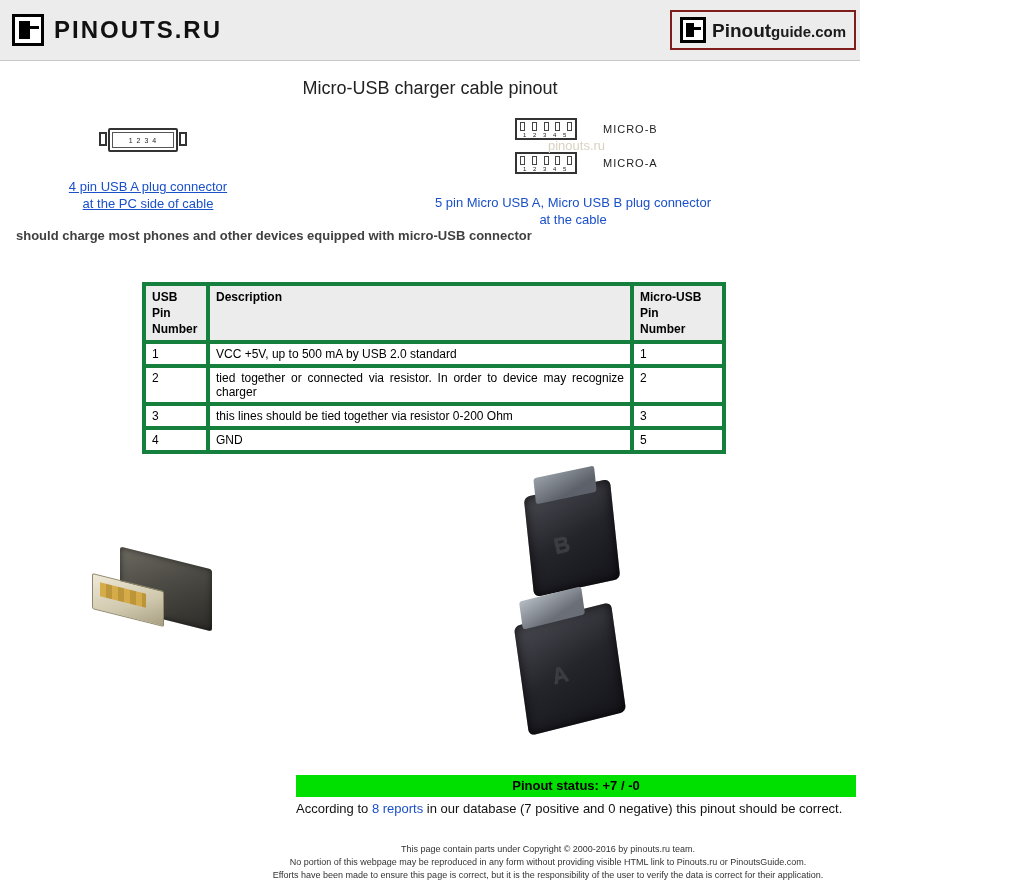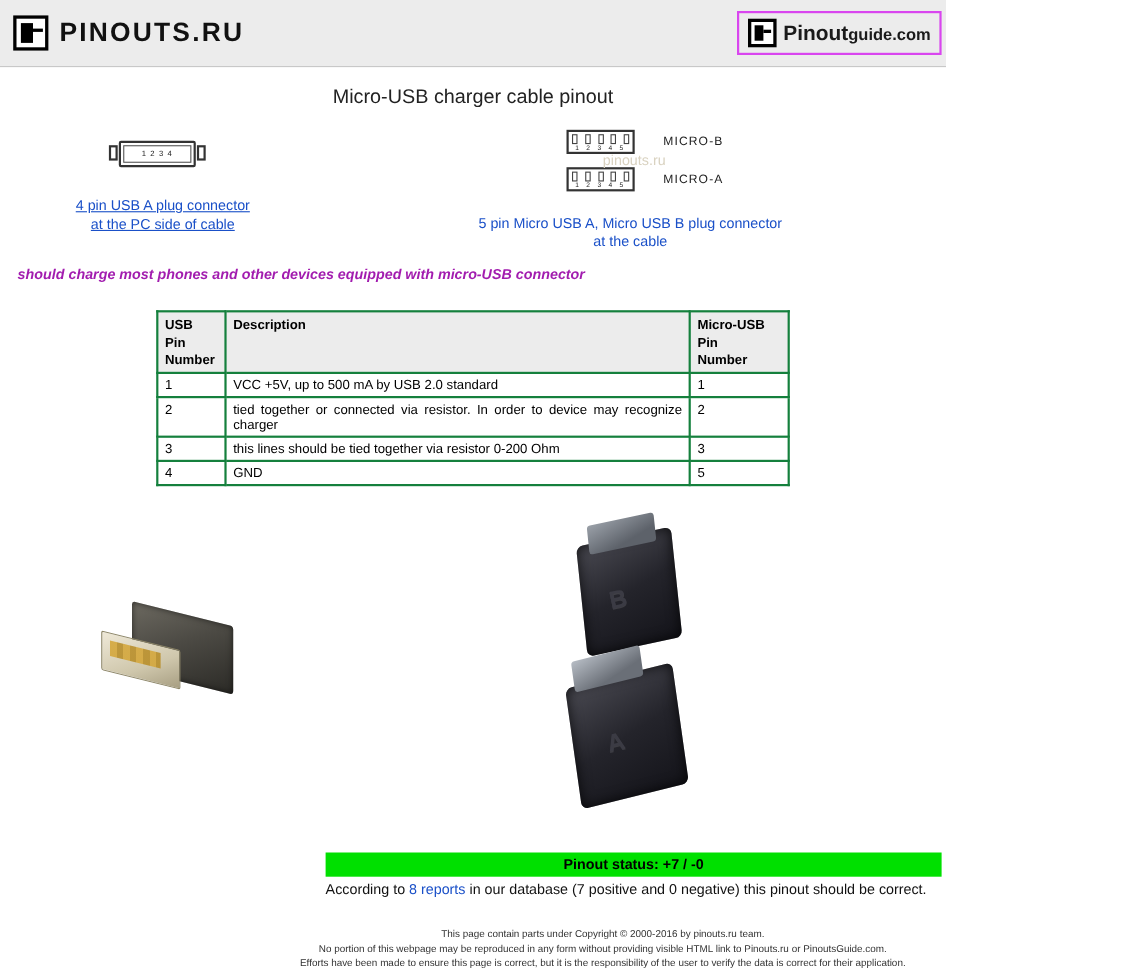--- a/index.html
+++ b/index.html
@@ -65,21 +65,21 @@
     letter-spacing: 2px;
     color: #111;
     font-family: "Liberation Sans", sans-serif;
   }
 
   .pinoutguide-box {
     position: absolute;
     right: 4px; top: 10px;
     width: 186px; height: 40px;
     background: #ececec;
-    border: 2px solid #d946ef;
+    border: 2px solid #7f1d1d;
     display: flex;
     align-items: center;
     padding-left: 8px;
     box-sizing: border-box;
   }
   .pg-logo {
     width: 26px; height: 26px;
     border: 3px solid #000;
     box-sizing: border-box;
     position: relative;
@@ -227,36 +227,35 @@
     width: 320px;
     text-align: center;
     color: #1a50c8;
     font-size: 13px;
     line-height: 17px;
   }
 
   
   .note {
     position: absolute;
-    left: 16px; top: 242px;
-    font-size: 13px;
-    font-weight: bold;
-    color: #a21caf;
-    font-style: italic;
+    left: 16px; top: 228px;
+    font-size: 13px;
+    font-weight: bold;
+    color: #404040;
   }
 
   
   .pin-table {
     position: absolute;
     left: 142px; top: 282px;
     border-collapse: collapse;
     font-size: 12px;
   }
   .pin-table th, .pin-table td {
-    border: 2px solid #15803d;
+    border: 4px solid #15803d;
     padding: 3px 6px;
     vertical-align: top;
     text-align: left;
     font-weight: normal;
   }
   .pin-table thead th {
     background: #ececec;
     font-weight: bold;
     line-height: 16px;
   }

